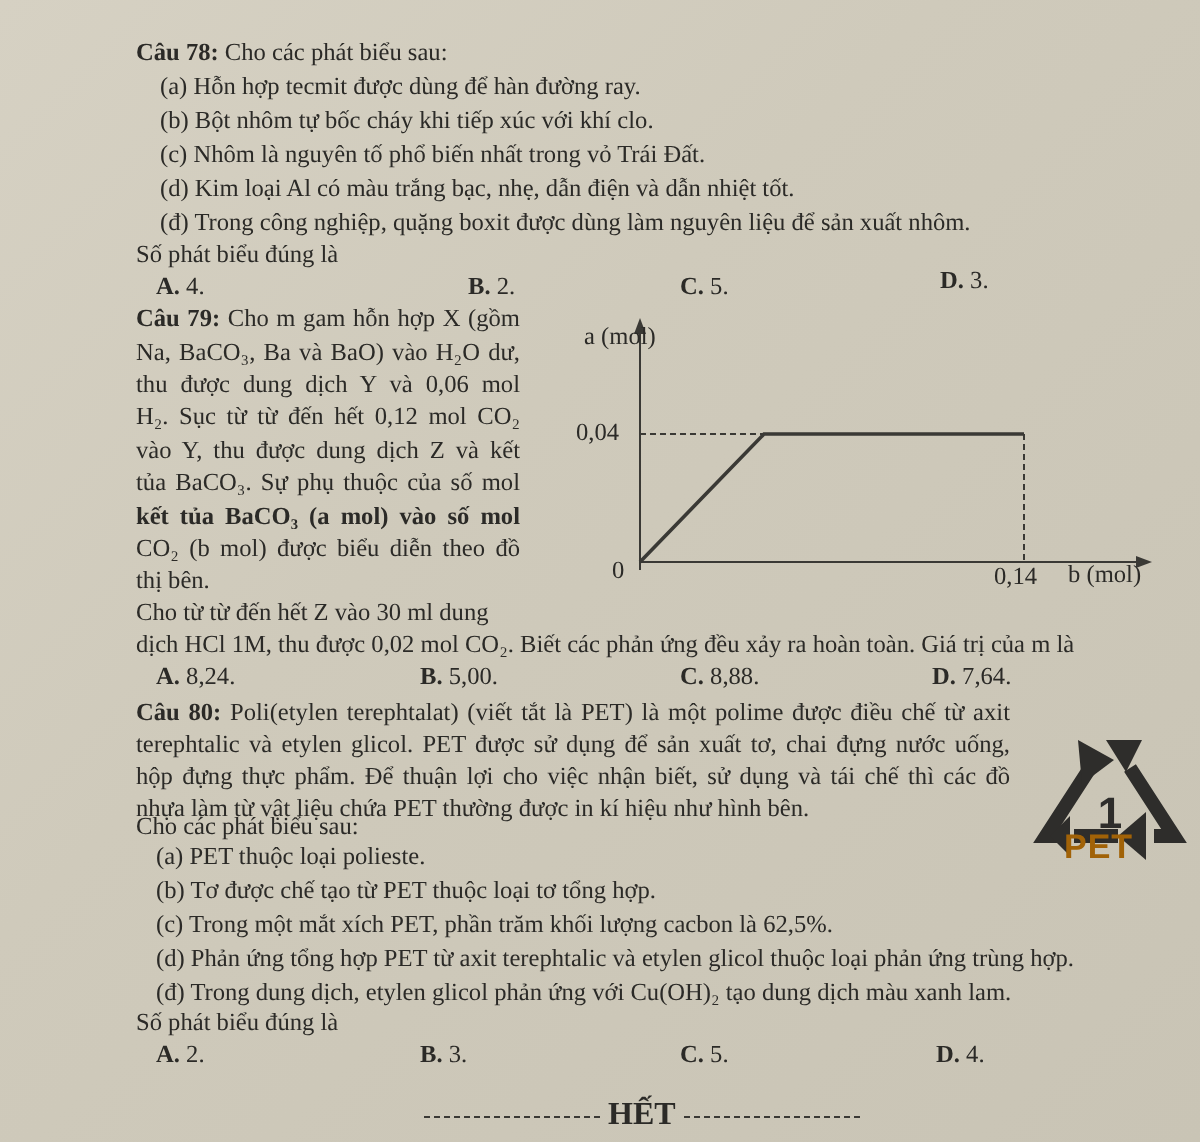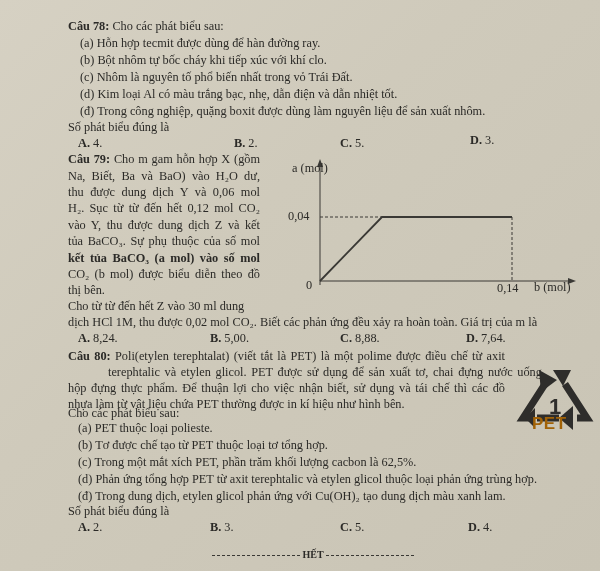--- a/index.html
+++ b/index.html
@@ -64,21 +64,21 @@
       font-family: "Liberation Sans", "DejaVu Sans", sans-serif;
       font-weight: bold;
       font-size: 17px;
       color: #a16207;
       letter-spacing: 0.5px;
     }
     .end-mark {
       position: absolute;
       left: 212px;
       top: 549px;
-      font-size: 10px;
+      font-size: 16px;
       white-space: nowrap;
     }
     .dash {
       display: inline-block;
       border-bottom: 1px dashed #3a3935;
       vertical-align: middle;
       height: 0;
     }
   </style>
 </head>
@@ -108,21 +108,21 @@
     </div>
     <div class="opt" style="left:470px; top:133px;">
       <span class="bold">D.</span> <span>3.</span>
     </div>
   </div>
 
   <div>
     <div class="just" style="left:68px; top:152px; width:192px;">
       <span class="bold">Câu 79:</span> <span>Cho m gam hỗn hợp X (gồm</span>
     </div>
-    <div class="just" style="left:68px; top:169px; width:192px;">Na, Biết, Ba và BaO) vào H₂O dư,</div>
+    <div class="just" style="left:68px; top:169px; width:192px;">Na, BaCO₃, Ba và BaO) vào H₂O dư,</div>
     <div class="just" style="left:68px; top:185px; width:192px;">thu được dung dịch Y và 0,06 mol</div>
     <div class="just" style="left:68px; top:201px; width:192px;">H₂. Sục từ từ đến hết 0,12 mol CO₂</div>
     <div class="just" style="left:68px; top:218px; width:192px;">vào Y, thu được dung dịch Z và kết</div>
     <div class="just" style="left:68px; top:234px; width:192px;">tủa BaCO₃. Sự phụ thuộc của số mol</div>
     <div class="just" style="left:68px; top:251px; width:192px;font-weight:bold;">kết tủa BaCO₃ (a mol) vào số mol</div>
     <div class="just" style="left:68px; top:267px; width:192px;">CO₂ (b mol) được biểu diễn theo đồ</div>
     <div class="line" style="left:68px; top:283px;">thị bên.</div>
     <div class="line" style="left:68px; top:299px;">Cho từ từ đến hết Z vào 30 ml dung</div>
     <div class="line" style="left:68px; top:315px;">dịch HCl 1M, thu được 0,02 mol CO₂. Biết các phản ứng đều xảy ra hoàn toàn. Giá trị của m là</div>
 
@@ -159,21 +159,21 @@
       <div class="chart-label" style="left:16px; top:123px;">0</div>
       <div class="chart-label" style="left:207px; top:126px;">0,14</div>
       <div class="chart-label" style="left:244px; top:125px;">b (mol)</div>
     </div>
   </div>
 
   <div>
     <div class="just" style="left:68px; top:349px; width:437px;">
       <span class="bold">Câu 80:</span> <span>Poli(etylen terephtalat) (viết tắt là PET) là một polime được điều chế từ axit</span>
     </div>
-    <div class="just" style="left:68px; top:365px; width:437px;margin-left:40px;">terephtalic và etylen glicol. PET được sử dụng để sản xuất tơ, chai đựng nước uống,</div>
+    <div class="just" style="left:68px; top:365px; width:437px;">terephtalic và etylen glicol. PET được sử dụng để sản xuất tơ, chai đựng nước uống,</div>
     <div class="just" style="left:68px; top:381px; width:437px;">hộp đựng thực phẩm. Để thuận lợi cho việc nhận biết, sử dụng và tái chế thì các đồ</div>
     <div class="line" style="left:68px; top:397px;">nhựa làm từ vật liệu chứa PET thường được in kí hiệu như hình bên.</div>
     <div class="line" style="left:68px; top:405px; top:406px;">Cho các phát biểu sau:</div>
 
     <div class="line" style="left:78px; top:421px;">(a) PET thuộc loại polieste.</div>
     <div class="line" style="left:78px; top:438px;">(b) Tơ được chế tạo từ PET thuộc loại tơ tổng hợp.</div>
     <div class="line" style="left:78px; top:455px;">(c) Trong một mắt xích PET, phần trăm khối lượng cacbon là 62,5%.</div>
     <div class="line" style="left:78px; top:472px;">(d) Phản ứng tổng hợp PET từ axit terephtalic và etylen glicol thuộc loại phản ứng trùng hợp.</div>
     <div class="line" style="left:78px; top:489px;">(đ) Trong dung dịch, etylen glicol phản ứng với Cu(OH)₂ tạo dung dịch màu xanh lam.</div>
     <div class="line" style="left:68px; top:504px;">Số phát biểu đúng là</div>

